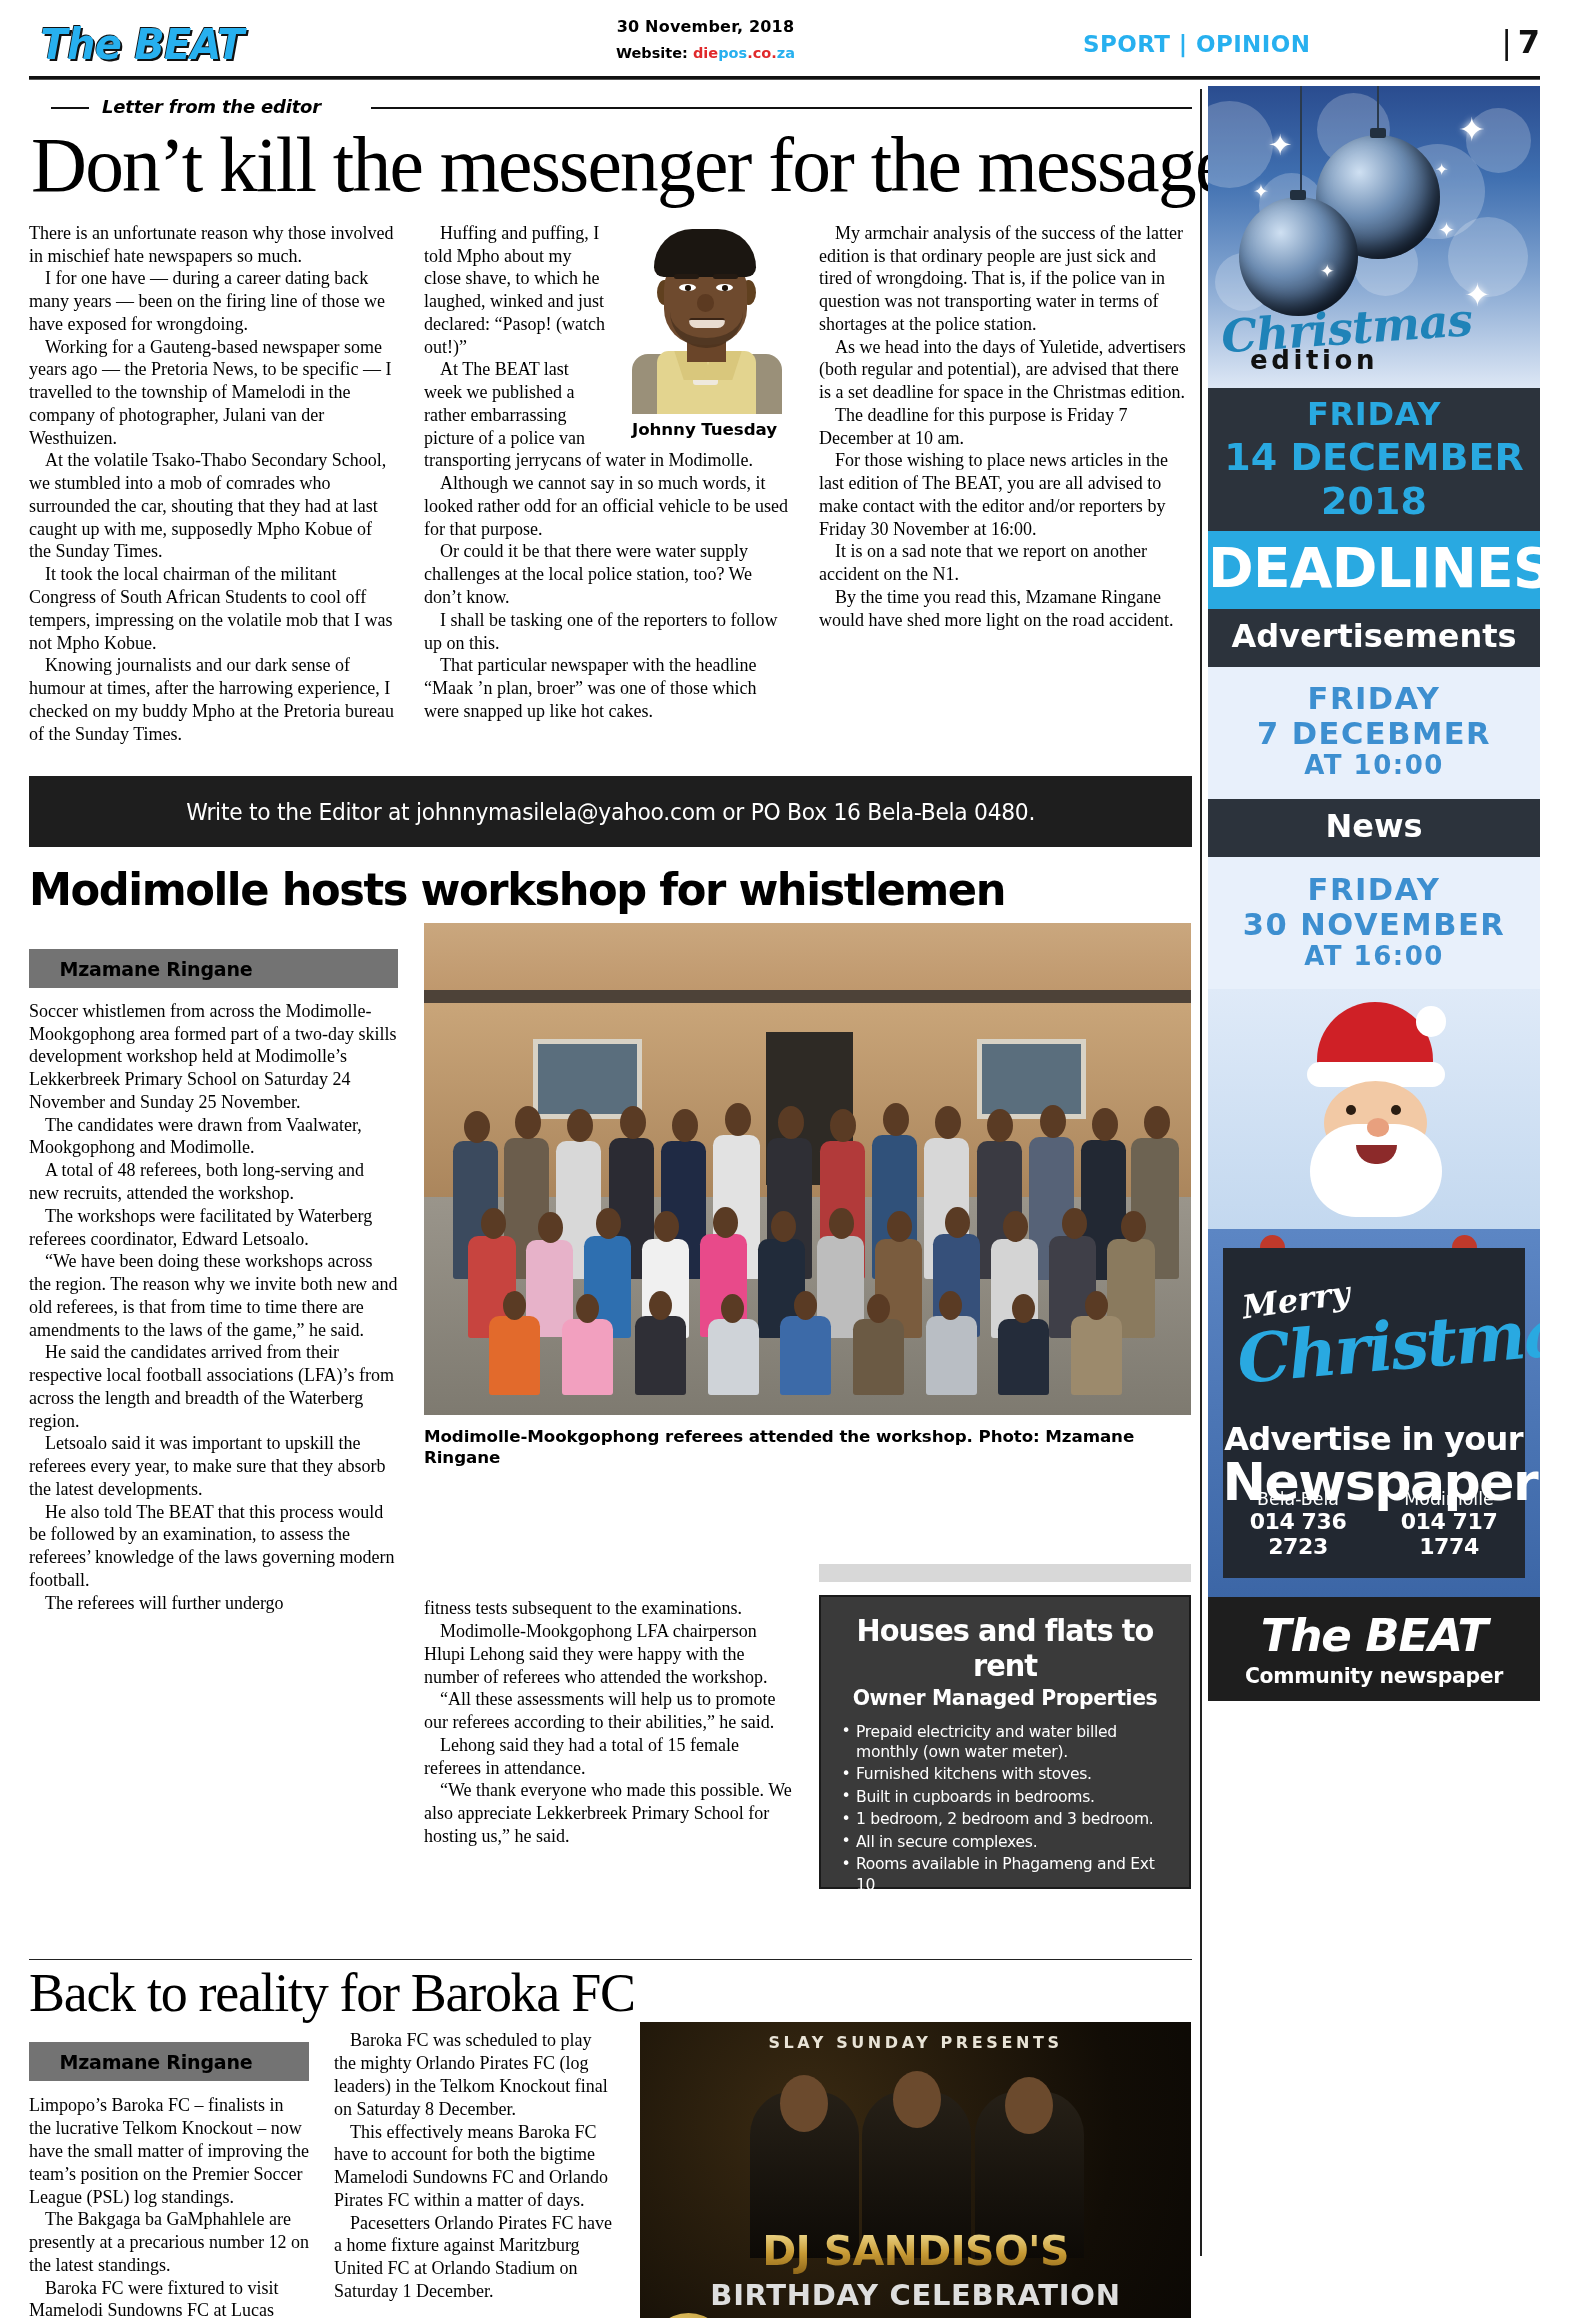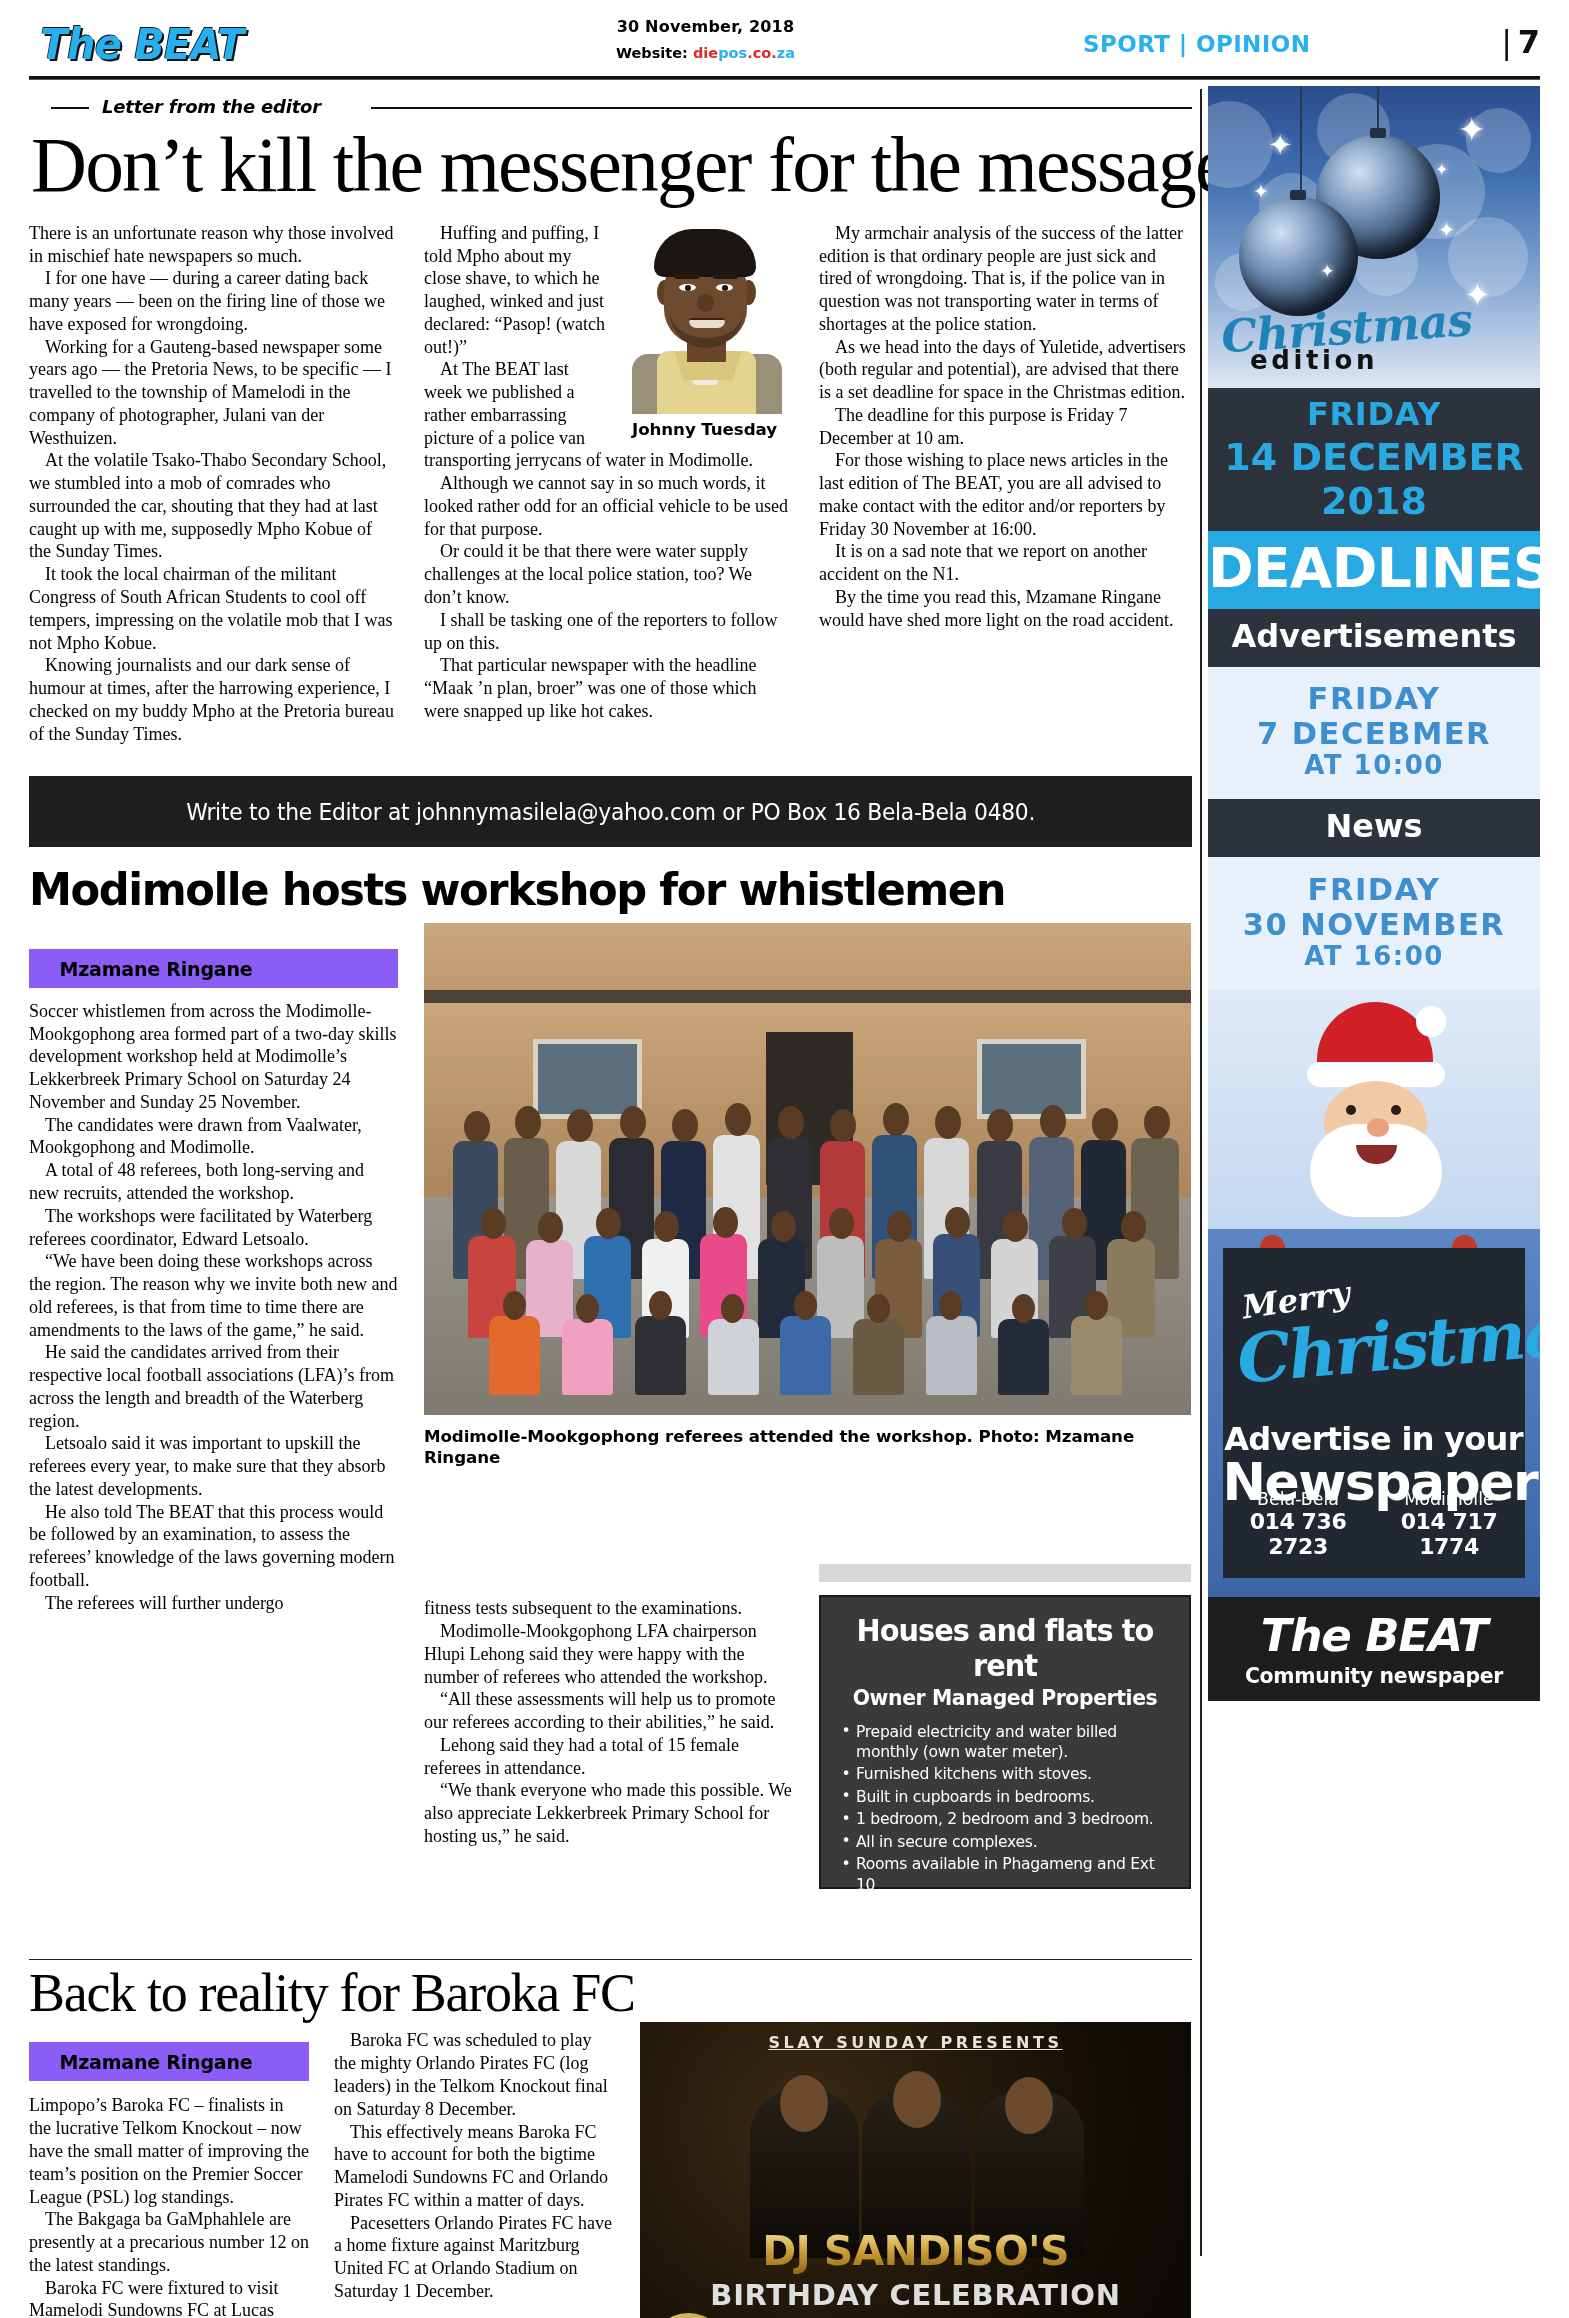--- a/index.html
+++ b/index.html
@@ -156,21 +156,21 @@
   }
 
   
   .sect2 { position: relative; margin-top: 19px; }
   .h2-title {
     font-family: "DejaVu Sans", sans-serif; font-weight: 900;
     font-size: 45px; letter-spacing: -1.5px; line-height: 1.05;
     transform: scaleX(0.96); transform-origin: left;
   }
   .byline {
-    background: #8b5cf6; height: 39px; display: flex; align-items: center;
+    background: #737373; height: 39px; display: flex; align-items: center;
     padding-left: 30.5px; margin-top: 13px; width: 369px;
   }
   .byline span {
     font-family: "DejaVu Sans", sans-serif; font-weight: 700; font-size: 19px;
     letter-spacing: -0.2px;
   }
 
   .w-col1 { position: absolute; left: 0; top: 70px; width: 369px; }
   .w-col2 { position: absolute; left: 395px; top: 731px; width: 369px; }
 
@@ -244,21 +244,21 @@
 
   
   .dj-poster {
     position: absolute; left: 611px; top: 63px; width: 551px; height: 509px;
     background: radial-gradient(circle at 30% 20%, #3a2a12 0%, #120d06 55%, #050403 100%);
     overflow: hidden; color: #fff; text-align: center;
   }
   .dj-slay {
     position:absolute; top:10.2px; left:0; right:0;
     font-family:"DejaVu Sans", sans-serif; font-size:16px; font-weight:700;
-    letter-spacing: 3.6px; color:#e8e3d6;text-decoration:underline;
+    letter-spacing: 3.6px; color:#e8e3d6;
   }
   .dj-figs { position:absolute; top:47px; left:95px; width:364px; height:189px; }
   .dj-f { position:absolute; bottom:0; width:109px; height:167px;
     background: linear-gradient(#262017,#0d0a06); border-radius: 44px 44px 0 0; }
   .dj-head { position:absolute; width:48px; height:57px; border-radius:50%;
     background:#6b4a2d; }
   .dj-name {
     position:absolute; top:205px; left:0; right:0;
     font-family:"DejaVu Sans", sans-serif; font-weight:900; font-size:41px;
     letter-spacing:-0.7px;

